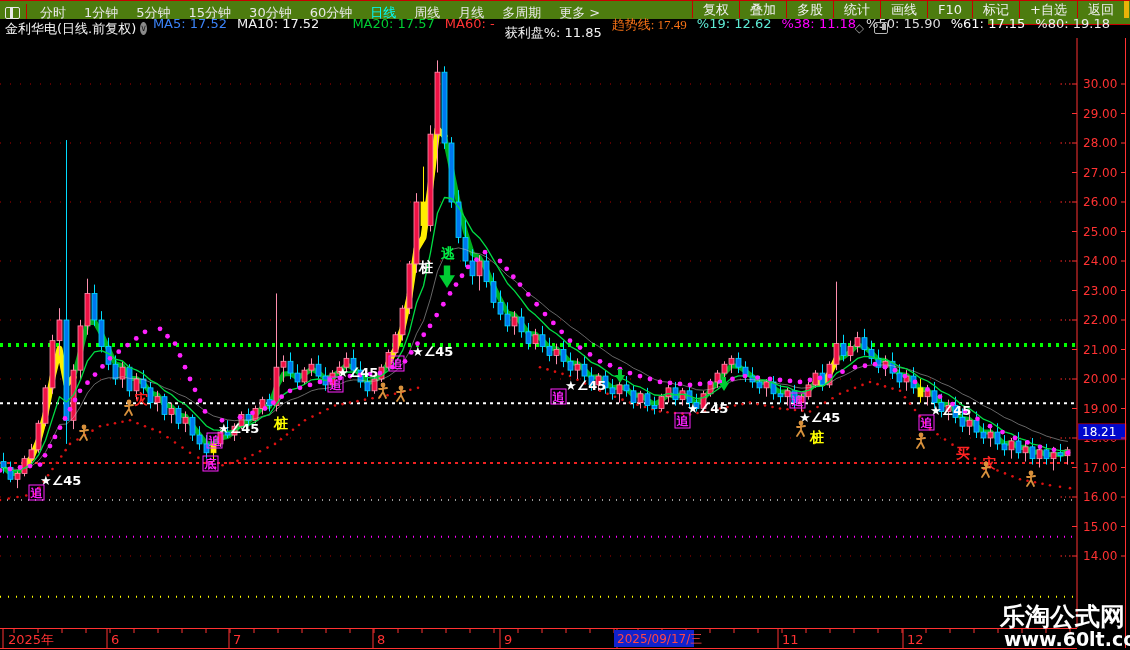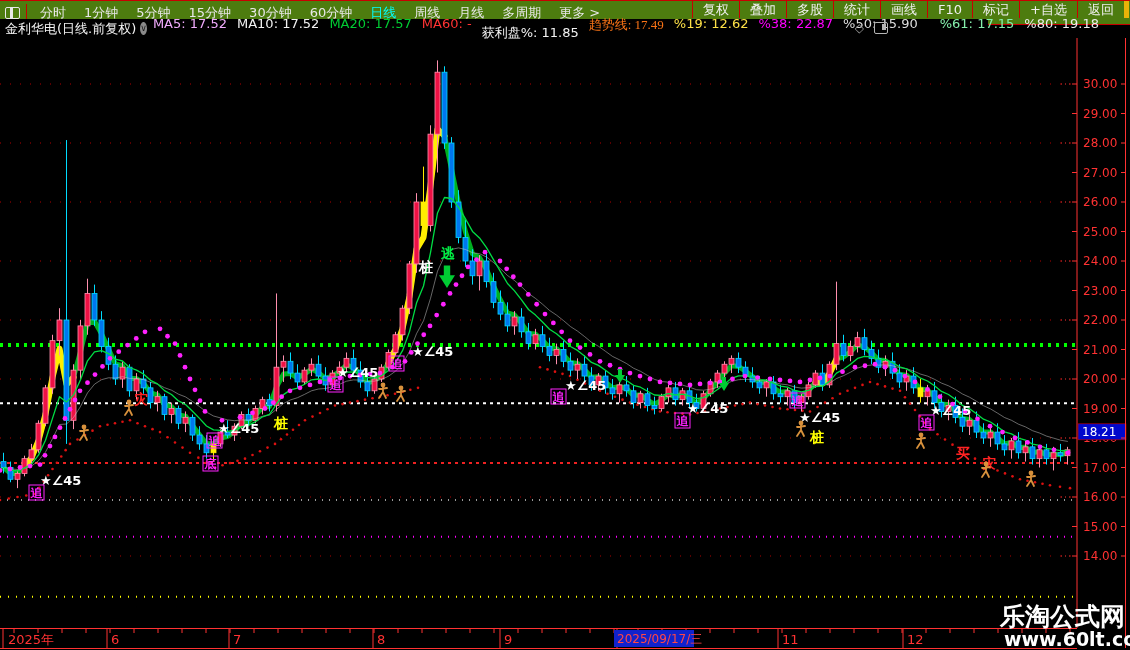--- a/index.html
+++ b/index.html
@@ -62,30 +62,30 @@
         <span class="action-btn">标记</span>
         <span class="action-btn">+自选</span>
         <span class="action-btn">返回</span>
       </div>
 </div>
 
 <div id="infobar">
   <span id="stock-title">金利华电(日线.前复权)</span>
   <span id="collapse-icon">∨</span>
   <span id="indicators" style="display:flex;">
-        <span class="ind" style="color: #f0abfc;">MA5: 17.52</span>
+        <span class="ind" style="color: #3b82f6;">MA5: 17.52</span>
         <span class="ind" style="color: rgb(242, 242, 242);">MA10: 17.52</span>
-        <span class="ind" style="color: rgb(0, 204, 51);">MA20: 17.57</span>
+        <span class="ind" style="color: rgb(0, 204, 51); margin-left: 23px;">MA20: 17.57</span>
         <span class="ind" style="color: rgb(255, 51, 51);">MA60: -</span>
         <span class="ind" style="color: rgb(242, 242, 242); margin-top: 8px;">获利盘%: 11.85</span>
         <span class="ind" style="color: #f97316; font-family: Liberation Serif, serif;">趋势线: 17.49</span>
-        <span class="ind" style="color: #fde047;">%19: 12.62</span>
-        <span class="ind" style="color: rgb(255, 0, 255);">%38: 22.87</span>
+        <span class="ind" style="color: #5eead4;">%19: 12.62</span>
+        <span class="ind" style="color: rgb(255, 0, 255);">%38: 11.18</span>
         <span class="ind" style="color: rgb(221, 221, 221);">%50: 15.90</span>
-        <span class="ind" style="color: #86efac; margin-left: 12px;">%61: 17.15</span>
+        <span class="ind" style="color: #ffffff;">%61: 17.15</span>
         <span class="ind" style="color: rgb(238, 238, 238);">%80: 19.18</span>
       </span>
   <span id="infobar-icons">
     <span id="diamond-icon">◇</span>
     <span id="split-window-icon"></span>
   </span>
 </div>
 
 <svg id="chart" width="1130" height="650" viewBox="0 0 1130 650">
       <line x1="0" y1="84" x2="1077" y2="84" stroke="#b00000" stroke-width="1" stroke-dasharray="1 9"></line>

